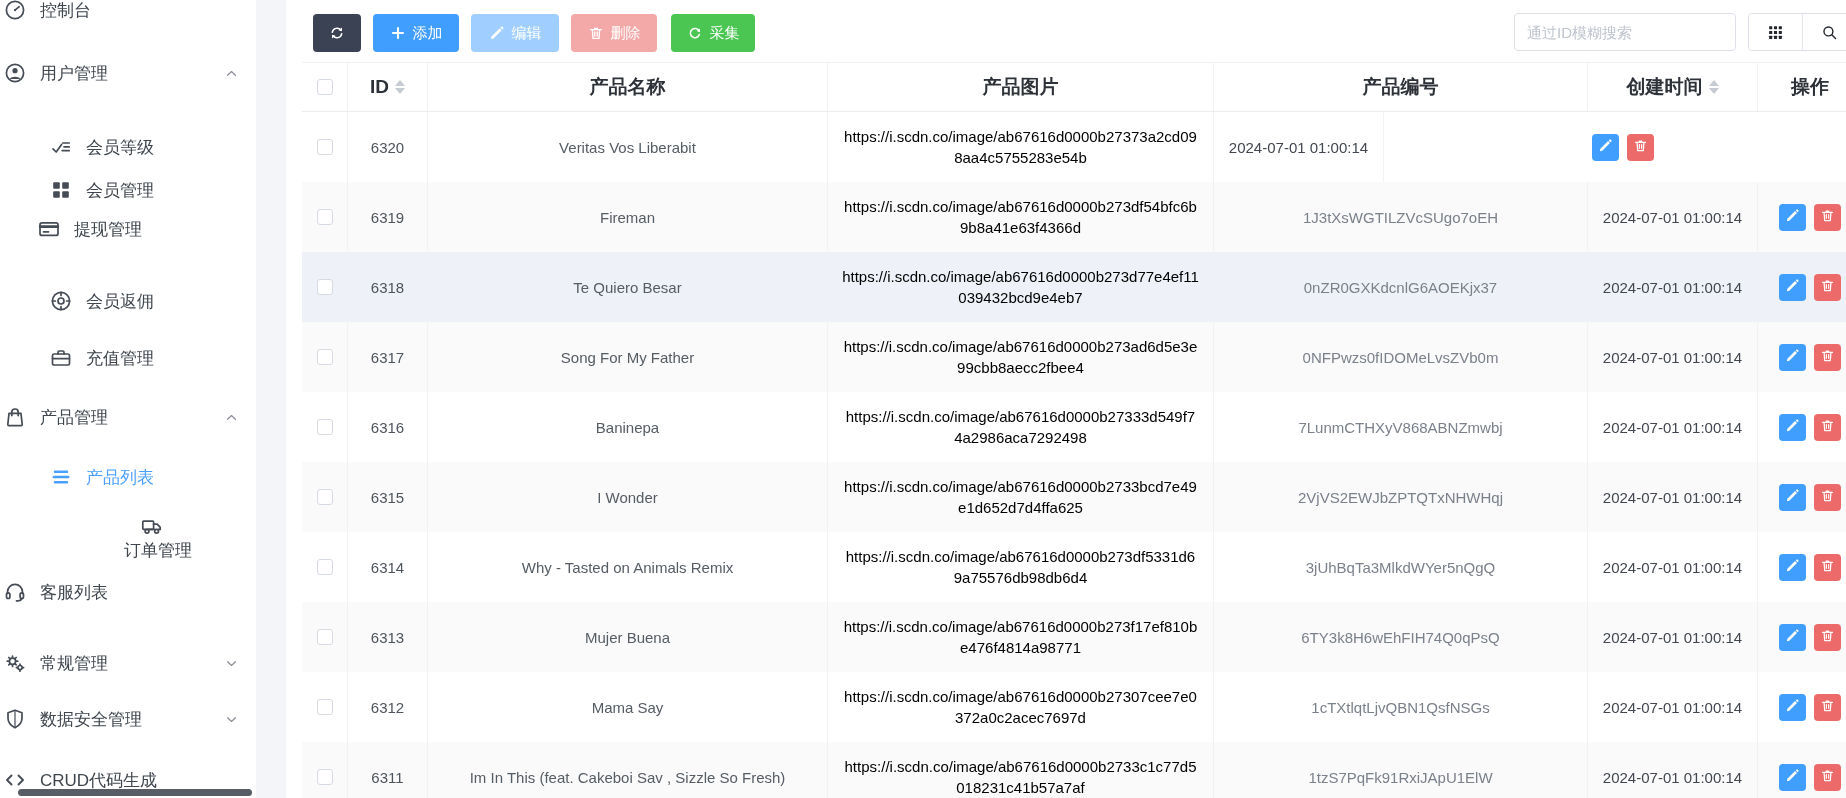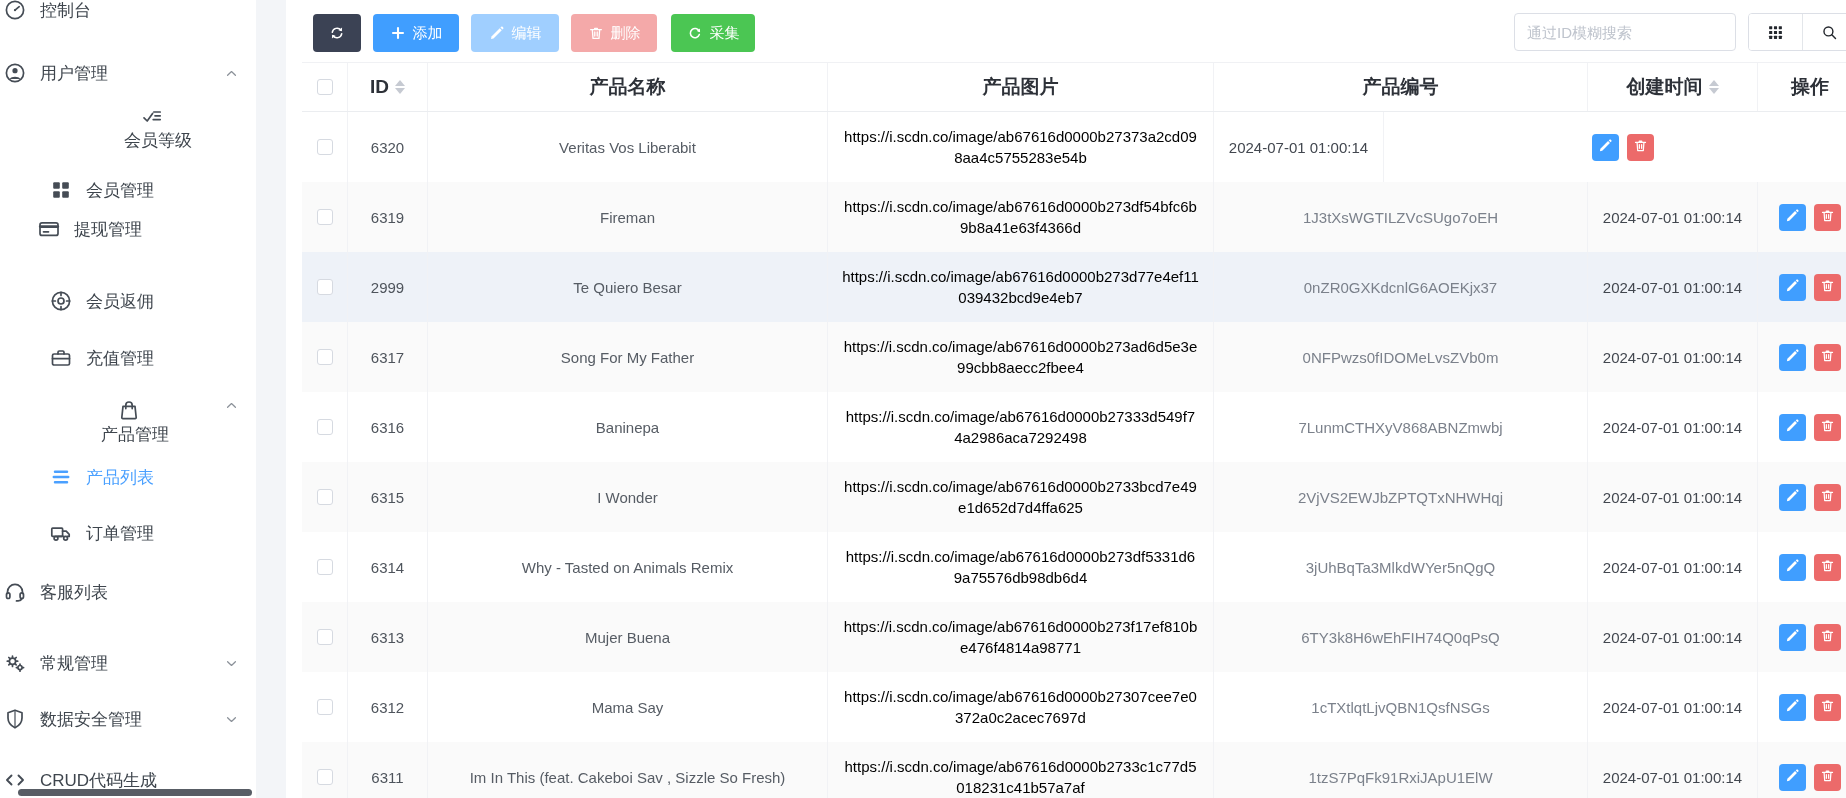--- a/index.html
+++ b/index.html
@@ -90,21 +90,21 @@
           <path d="M6.7 17.9 c1.3-3 9.3-3 10.6 0" fill="currentColor" stroke="none"></path>
         </svg>
       </span>
       <span class="s-label">用户管理</span>
       <span class="chev">
         <svg viewBox="0 0 24 24" fill="none" stroke="currentColor" stroke-width="1.8" stroke-linecap="round" stroke-linejoin="round">
           <path d="M6.5 14.4 L12 9.3 l5.5 5.1"></path>
         </svg>
       </span>
     </div>
-    <div class="side-item sub" style="top: 103px; flex-direction: column;">
+    <div class="side-item sub" style="top: 127px;">
       <span class="s-icon">
         <svg viewBox="0 0 24 24" fill="none" stroke="currentColor" stroke-width="1.7" stroke-linecap="round" stroke-linejoin="round">
           <path d="M4 13.8 l3.2 3.2 L12.6 9.4"></path>
           <path d="M13.8 8 h6.4 M15 11.8 h5.2 M13.2 15.6 h7"></path>
         </svg>
       </span>
       <span class="s-label">会员等级</span>
     </div>
     <div class="side-item sub" style="top: 170px;">
       <span class="s-icon">
@@ -139,21 +139,21 @@
     </div>
     <div class="side-item sub" style="top: 338px;">
       <span class="s-icon">
         <svg viewBox="0 0 24 24" fill="none" stroke="currentColor" stroke-width="1.7" stroke-linecap="round" stroke-linejoin="round">
           <rect x="3.5" y="8" width="17" height="11" rx="1.6"></rect>
           <path d="M9 8 V6.2 a1.2 1.2 0 0 1 1.2-1.2 h3.6 a1.2 1.2 0 0 1 1.2 1.2 V8 M3.5 12.6 h17"></path>
         </svg>
       </span>
       <span class="s-label">充值管理</span>
     </div>
-    <div class="side-item" style="top: 397px; flex-direction: column;">
+    <div class="side-item" style="top: 397px;">
       <span class="s-icon">
         <svg viewBox="0 0 24 24" fill="none" stroke="currentColor" stroke-width="1.7" stroke-linecap="round" stroke-linejoin="round">
           <path d="M6 8.3 h12 l1.2 11.2 a1 1 0 0 1-1 1.1 H5.8 a1 1 0 0 1-1-1.1 Z"></path>
           <path d="M8.8 10.6 V7.2 a3.2 3.2 0 0 1 6.4 0 v3.4"></path>
         </svg>
       </span>
       <span class="s-label">产品管理</span>
       <span class="chev">
         <svg viewBox="0 0 24 24" fill="none" stroke="currentColor" stroke-width="1.8" stroke-linecap="round" stroke-linejoin="round">
           <path d="M6.5 14.4 L12 9.3 l5.5 5.1"></path>
@@ -161,21 +161,21 @@
       </span>
     </div>
     <div class="side-item sub active" style="top: 457px;">
       <span class="s-icon">
         <svg viewBox="0 0 24 24" fill="none" stroke="currentColor" stroke-width="1.7" stroke-linecap="round" stroke-linejoin="round">
           <path d="M6 6.8 h12 M4.8 12 h14.4 M6 17.2 h12" stroke-width="2.5"></path>
         </svg>
       </span>
       <span class="s-label">产品列表</span>
     </div>
-    <div class="side-item sub" style="top: 513px;">
+    <div class="side-item sub" style="top: 513px; flex-direction: column;">
       <span class="s-icon">
         <svg viewBox="0 0 24 24" fill="none" stroke="currentColor" stroke-width="1.7" stroke-linecap="round" stroke-linejoin="round">
           <rect x="2.8" y="7.2" width="10.8" height="8.2" rx="0.8"></rect>
           <path d="M13.6 10.2 h3.6 l3 3.1 v2.1 h-1.9"></path>
           <circle cx="7" cy="17.2" r="1.9"></circle>
           <circle cx="16.6" cy="17.2" r="1.9"></circle>
           <path d="M8.9 15.4 h5.8"></path>
         </svg>
       </span>
       <span class="s-label">订单管理</span>
@@ -383,21 +383,21 @@
             <span><svg viewBox="0 0 24 24" fill="none" stroke="currentColor" stroke-width="2" stroke-linecap="round" stroke-linejoin="round">
                 <path d="M4 7 h16 M10 7 V5 h4 v2 M6.5 7 l1 13 h9 l1-13 M10.2 10.5 v6 M13.8 10.5 v6"></path>
               </svg></span>
           </button>
         </div>
       </div>
       <div class="trow hl">
         <div class="tcell c-check">
           <div class="cbx"></div>
         </div>
-        <div class="tcell c-id v-id">2999</div>
+        <div class="tcell c-id v-id">6318</div>
         <div class="tcell c-name v-name">Te Quiero Besar</div>
         <div class="tcell c-img">
           <div class="v-img">https://i.scdn.co/image/ab67616d0000b273d77e4ef11039432bcd9e4eb7</div>
         </div>
         <div class="tcell c-code v-code">0nZR0GXKdcnlG6AOEKjx37</div>
         <div class="tcell c-time v-time">2024-07-01 01:00:14</div>
         <div class="tcell c-act">
           <button class="act-btn act-edit">
             <span><svg viewBox="0 0 24 24" fill="currentColor">
                 <path d="M3.8 17.2 L3 21 l3.8-.8 L19.1 7.9 l-3-3 Z"></path>

